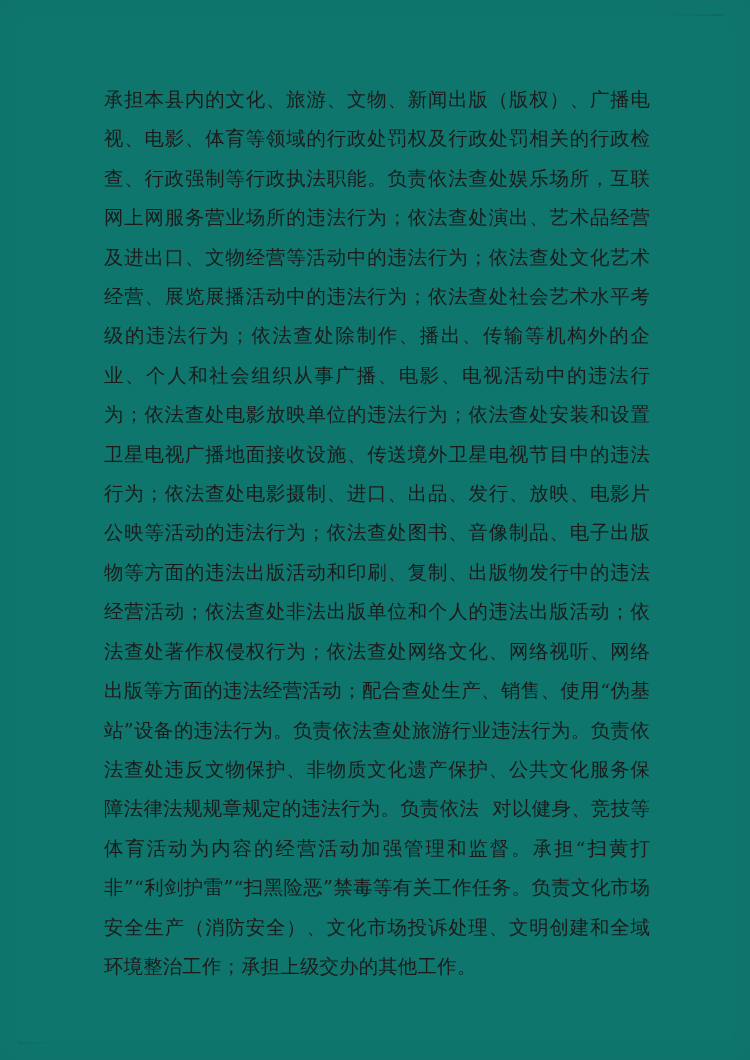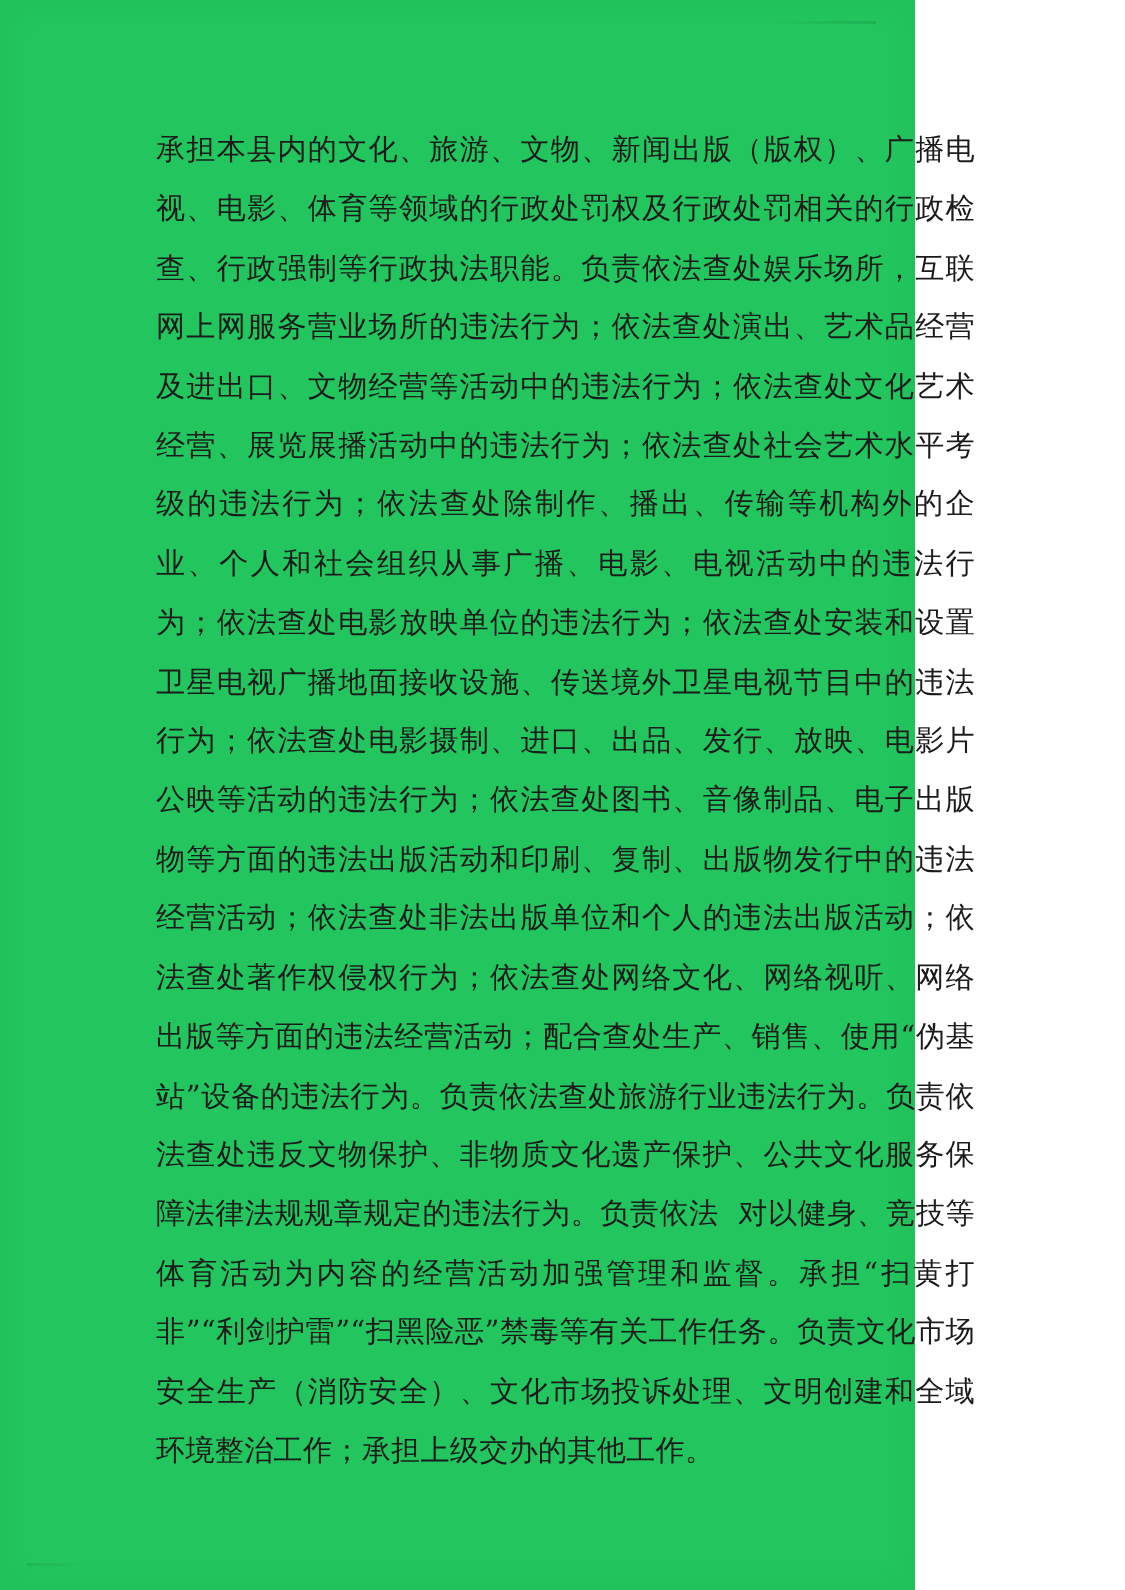--- a/index.html
+++ b/index.html
@@ -10,23 +10,23 @@
   body {
     width: 750px;
     height: 1060px;
     font-family: "DejaVu Serif", "Liberation Serif", serif;
     color: #1a1a1a;
     position: relative;
     overflow: hidden;
   }
   #page {
     position: relative;
-    width: 610px;
+    width: 750px;
     height: 1060px;
-    background: #22c55e;
+    background: #0f766e;
     box-sizing: border-box;
   }
   
   #page::before {
     content: "";
     position: absolute;
     left: 0; top: 0; right: 0; bottom: 0;
     box-shadow: inset 0 0 26px rgba(0,0,0,0.035);
     pointer-events: none;
   }

